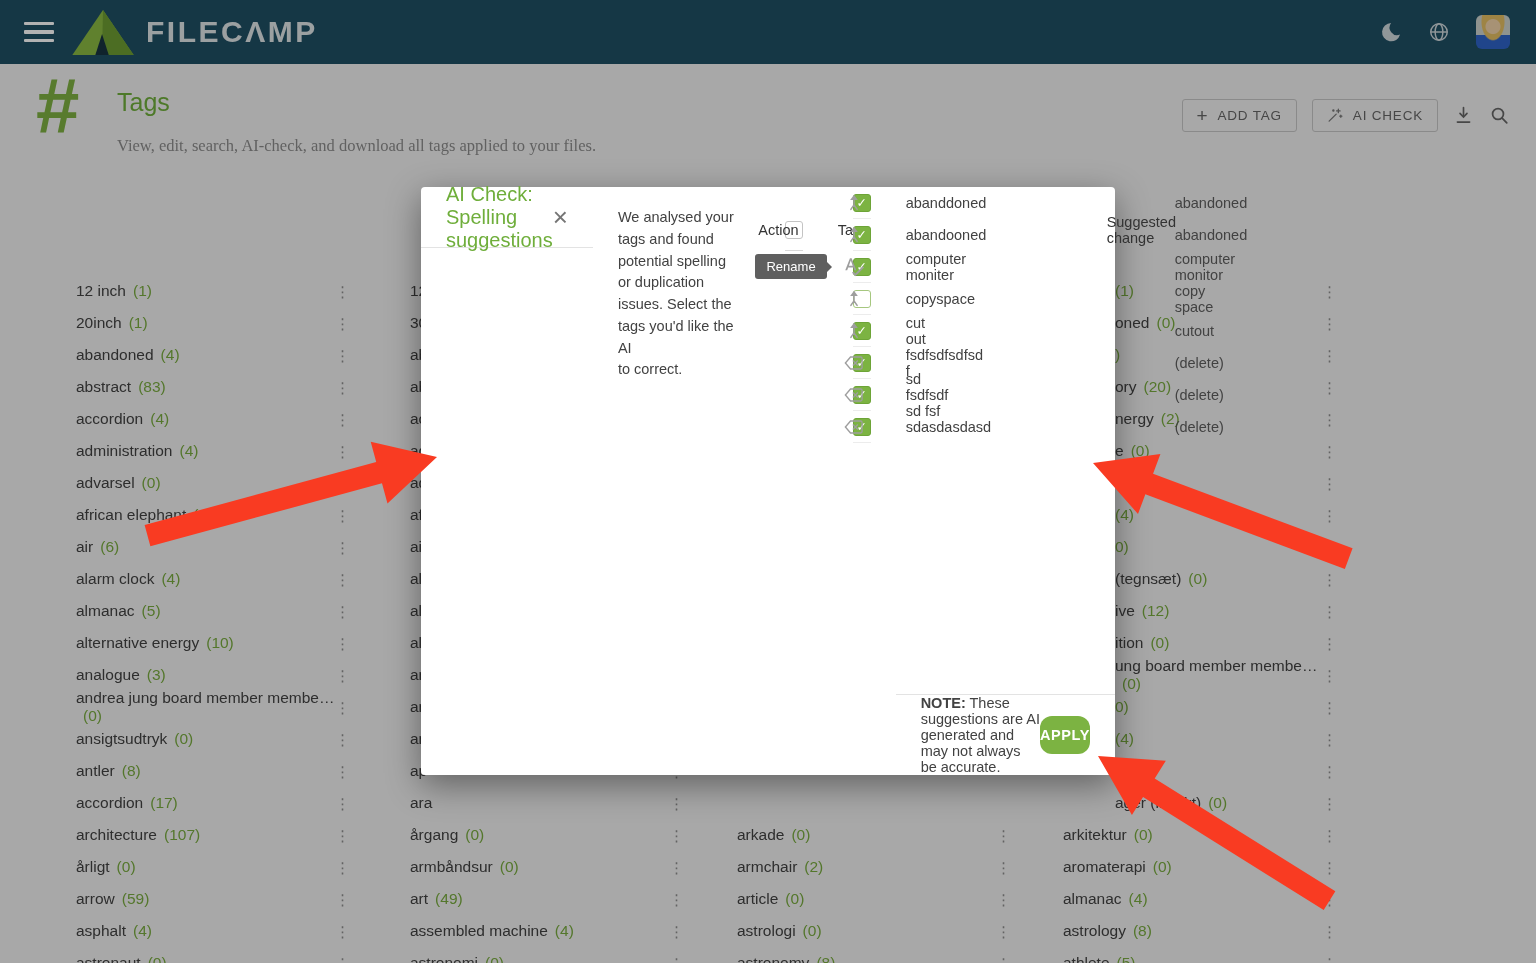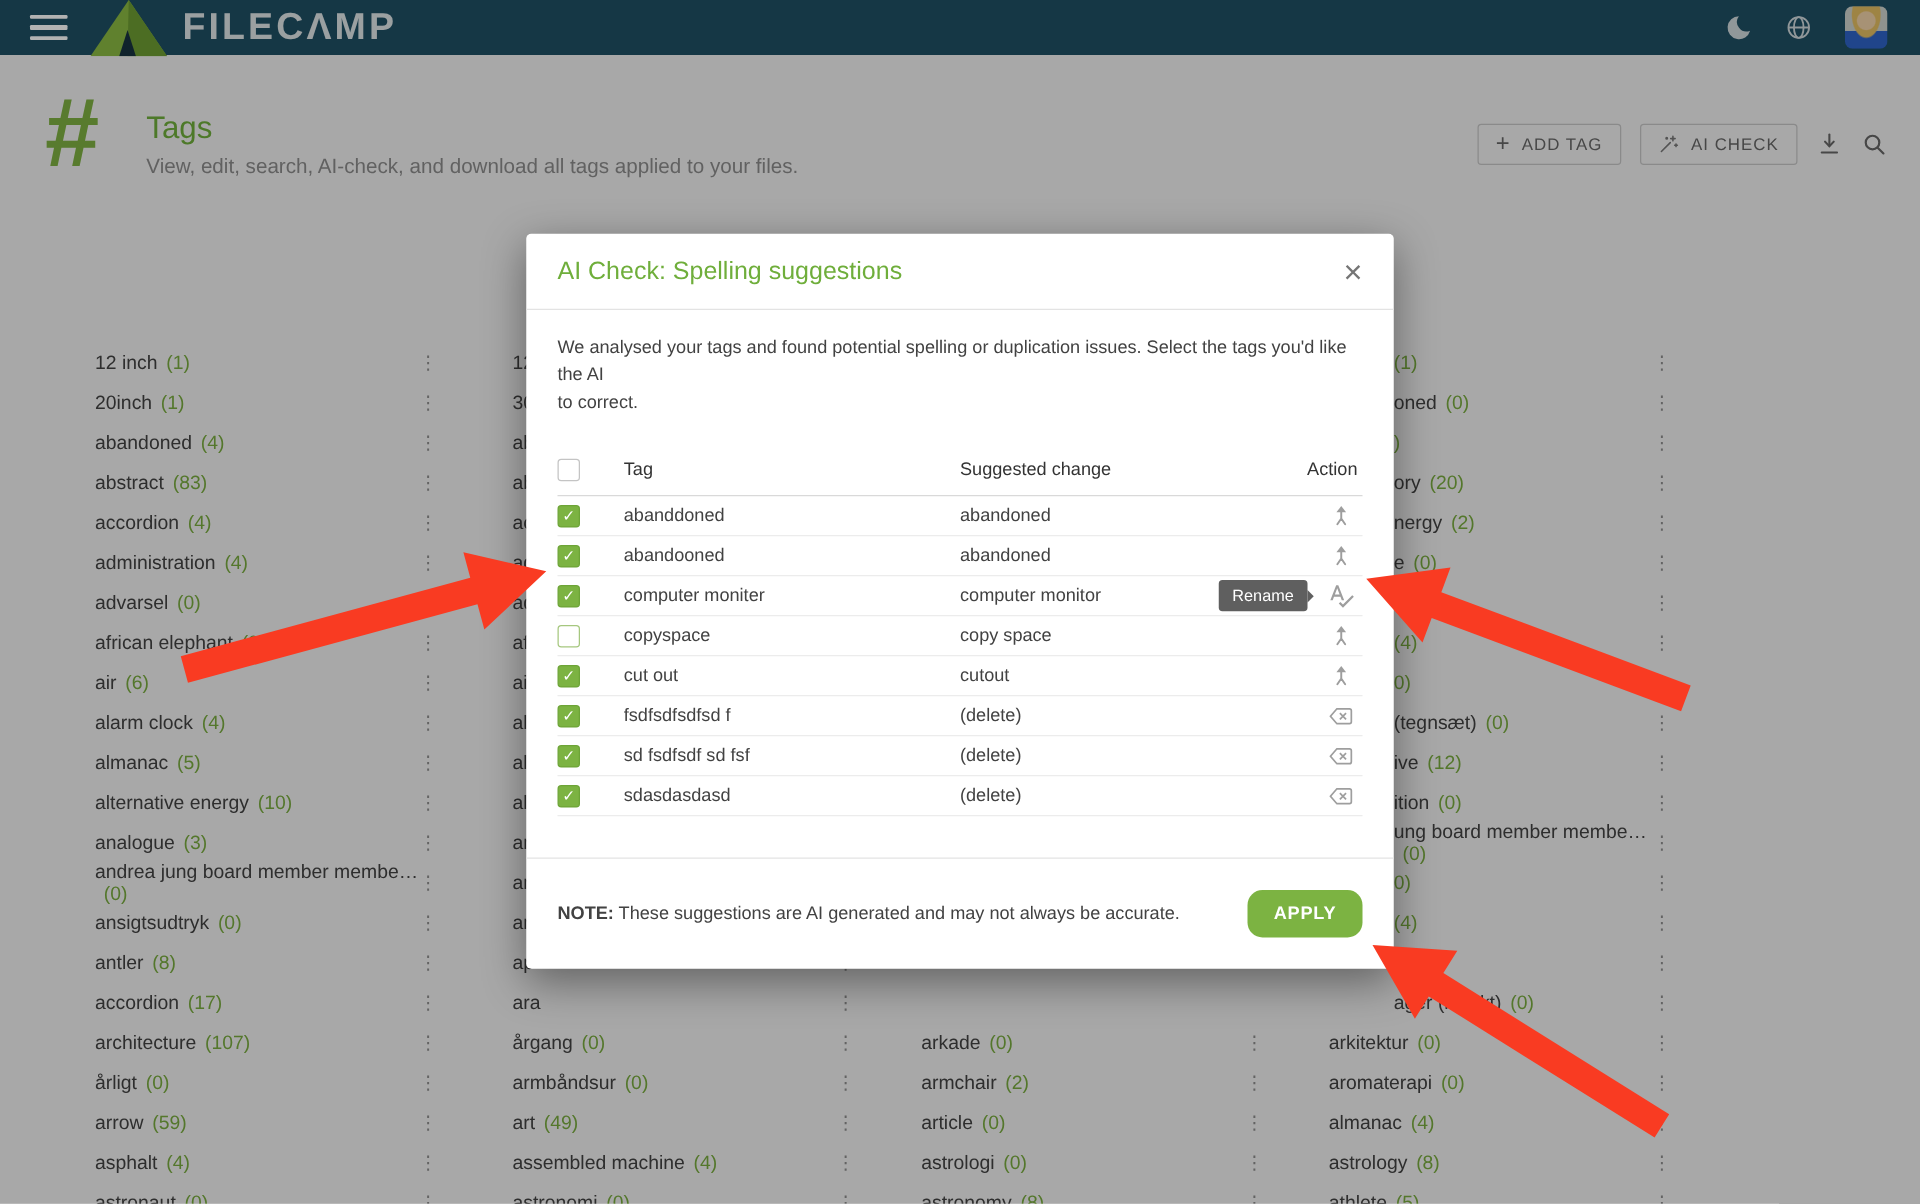--- a/index.html
+++ b/index.html
@@ -1,39 +1,39 @@
 <!DOCTYPE html>
 <html><head>
 <meta charset="utf-8">
 <style>
   * { box-sizing: border-box; margin: 0; padding: 0; }
   html,body { width:1536px; height:963px; overflow:hidden; }
   body { font-family:"Liberation Sans", sans-serif; background:#f1f1f1; position:relative; }
 
   
-  .topbar { position:absolute; top:0; left:0; width:1536px; height:44px; background:#1f4f64;
+  .topbar { position:absolute; top:0; left:0; width:1536px; height:64px; background:#1f4f64;
             display:flex; align-items:center; z-index:1; }
   .hamburger { width:30px; margin-left:24px; cursor:pointer; }
   .hamburger div { height:3.5px; background:#fff; border-radius:1px; margin:5px 0; }
   .logo { display:flex; align-items:center; margin-left:18px; }
   .brand { color:#dfe5e7; font-size:30px; font-weight:bold; letter-spacing:2.5px; margin-left:12px; }
   .topbar-right { margin-left:auto; display:flex; align-items:center; gap:26px; margin-right:26px; }
   .tb-icon { width:22px; height:22px; }
   .avatar { width:34px; height:34px; border-radius:6px; overflow:hidden;
             background:
               radial-gradient(circle at 50% 34%, #f0d2a8 0 7px, rgba(0,0,0,0) 8px),
               radial-gradient(ellipse at 50% 20%, #e3bd62 0 11px, rgba(0,0,0,0) 12px),
               linear-gradient(180deg, #cdd3cd 0 58%, #2e64c8 58%); }
 
   
   .page { position:absolute; top:62px; left:0; width:1536px; height:901px; }
   .hash { position:absolute; left:36px; top:4px; font-size:78px; font-weight:bold; color:#7fb143; line-height:80px; }
   .titles { position:absolute; left:117px; top:26px; }
   .page-title { font-size:25px; color:#6fae3b; font-weight:normal; }
-  .page-sub { margin-top:7px; font-size:16.5px; color:#8c8c8c; }
+  .page-sub { margin-top:19px; font-size:16.5px; color:#8c8c8c;font-family:Liberation Serif, serif; }
   .actions { position:absolute; right:26px; top:37px; display:flex; align-items:center; gap:15px; }
   .btn { height:33px; padding:0 14px; border:1px solid #c6c6c6; border-radius:3px; background:rgba(0,0,0,0);
          display:flex; align-items:center; gap:9px; color:#666; font-size:13.5px; letter-spacing:0.8px; cursor:pointer; }
   .btn .plus { font-size:19px; font-weight:normal; color:#666; line-height:1; }
   .icon-btn { background:none; border:none; cursor:pointer; padding:0; display:flex; }
 
   
   .tag-grid { position:absolute; left:0; top:151px; width:1536px; height:812px; }
   .tag-col { position:absolute; top:62px; width:280px; }
   .tag-col:nth-of-type(1){ left:76px; } .tag-col:nth-of-type(2){ left:410px; }
@@ -44,21 +44,21 @@
   .frag { padding-left:52px; }
   .kebab { position:absolute; right:6px; top:50%; transform:translateY(-50%); color:#8f8f8f;
            font-size:15px; cursor:pointer; line-height:1; }
 
   
   .dim { position:absolute; left:0; top:0; width:1536px; height:963px; background:rgba(0,0,0,0.30); z-index:10; }
 
   
   .modal { position:absolute; left:421px; top:187px; width:694px; height:588px; background:#fff;
            border-radius:4px; box-shadow:0 10px 34px rgba(0,0,0,0.42); z-index:20;
-           display:flex; flex-direction:column; }
+           display:flex; flex-direction:row; }
   .modal-head { height:61px; flex:0 0 61px; padding:0 25px; display:flex; align-items:center;
                 border-bottom:1px solid #e3e3e3; }
   .modal-title { font-size:20px; color:#6fae3b; }
   .close { margin-left:auto; font-size:26px; color:#757575; line-height:1; cursor:pointer; }
   .modal-desc { padding:20px 25px 0 25px; font-size:14.5px; color:#424242; line-height:1.5; }
   .mtable-head { display:flex; align-items:center; height:42px; margin:22px 25px 0 25px;
                  border-bottom:1px solid #d9d9d9; position:relative; font-size:14.5px; color:#333; }
   .mh-tag { position:absolute; left:53px; } .mh-sug { position:absolute; left:322px; }
   .mh-act { position:absolute; right:4px; }
   .mrows { margin:0 25px; }

